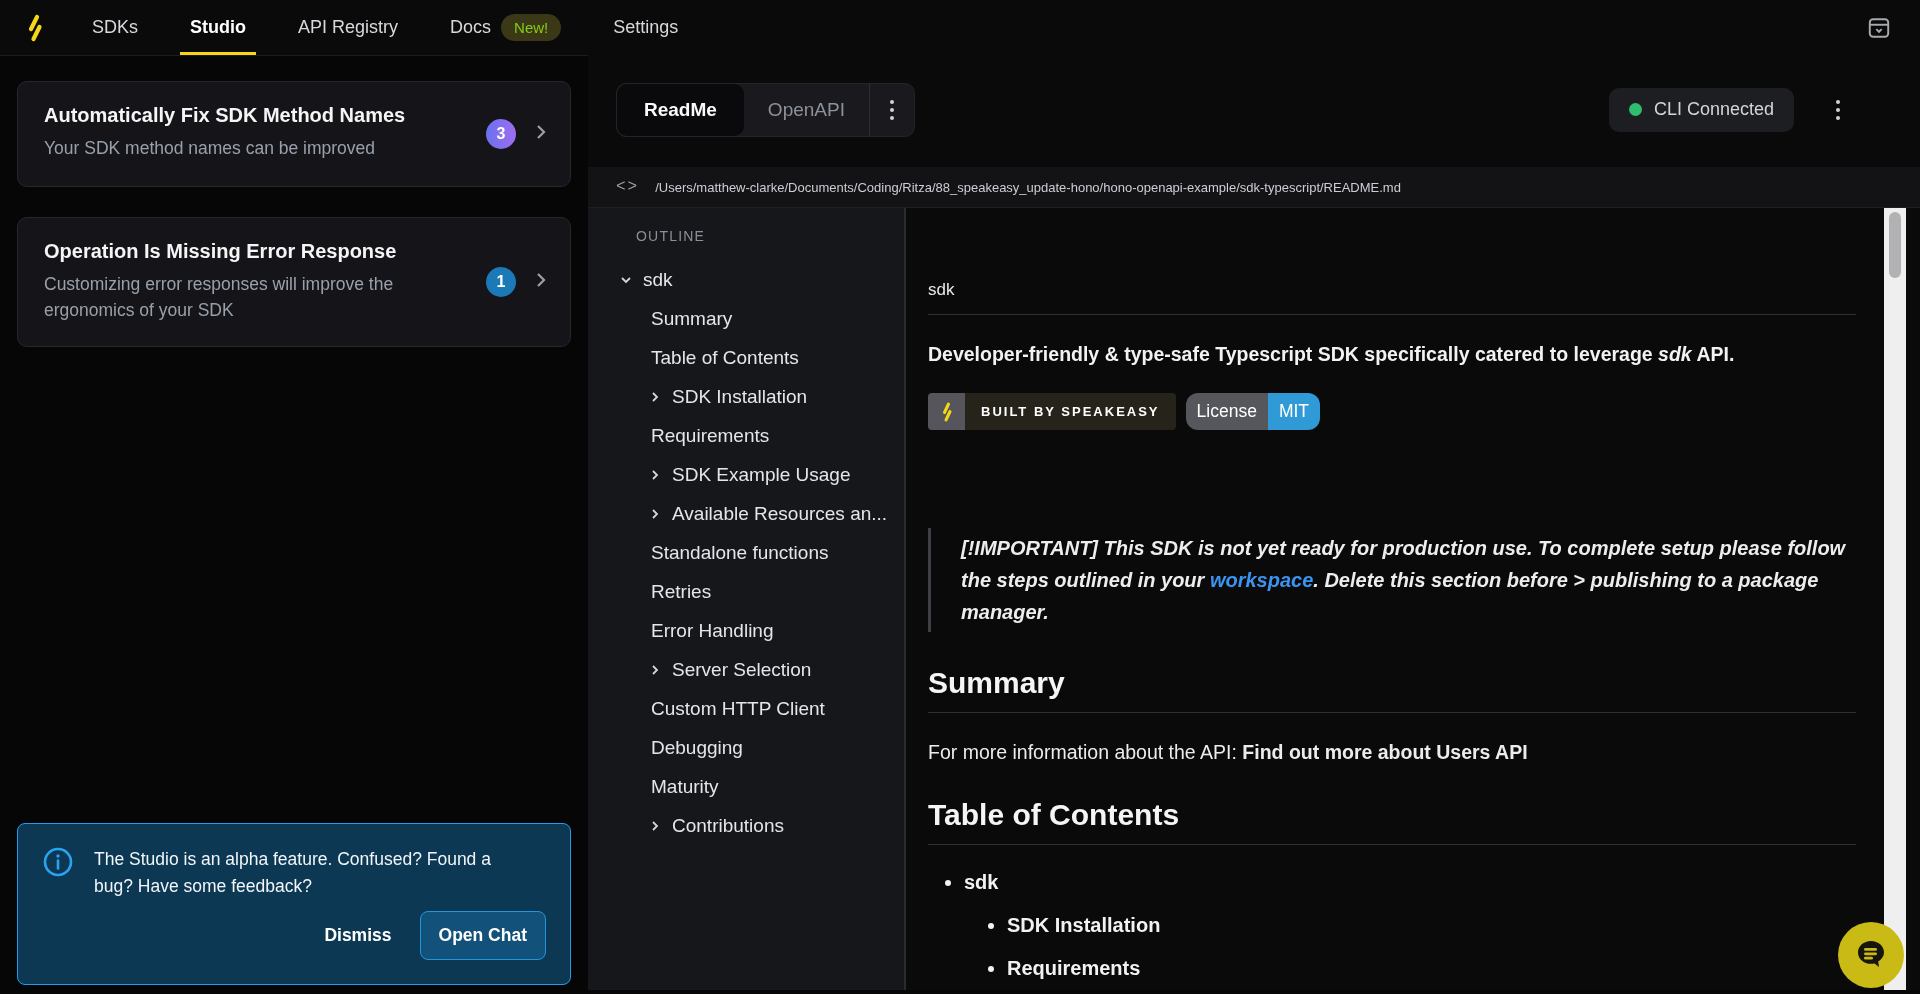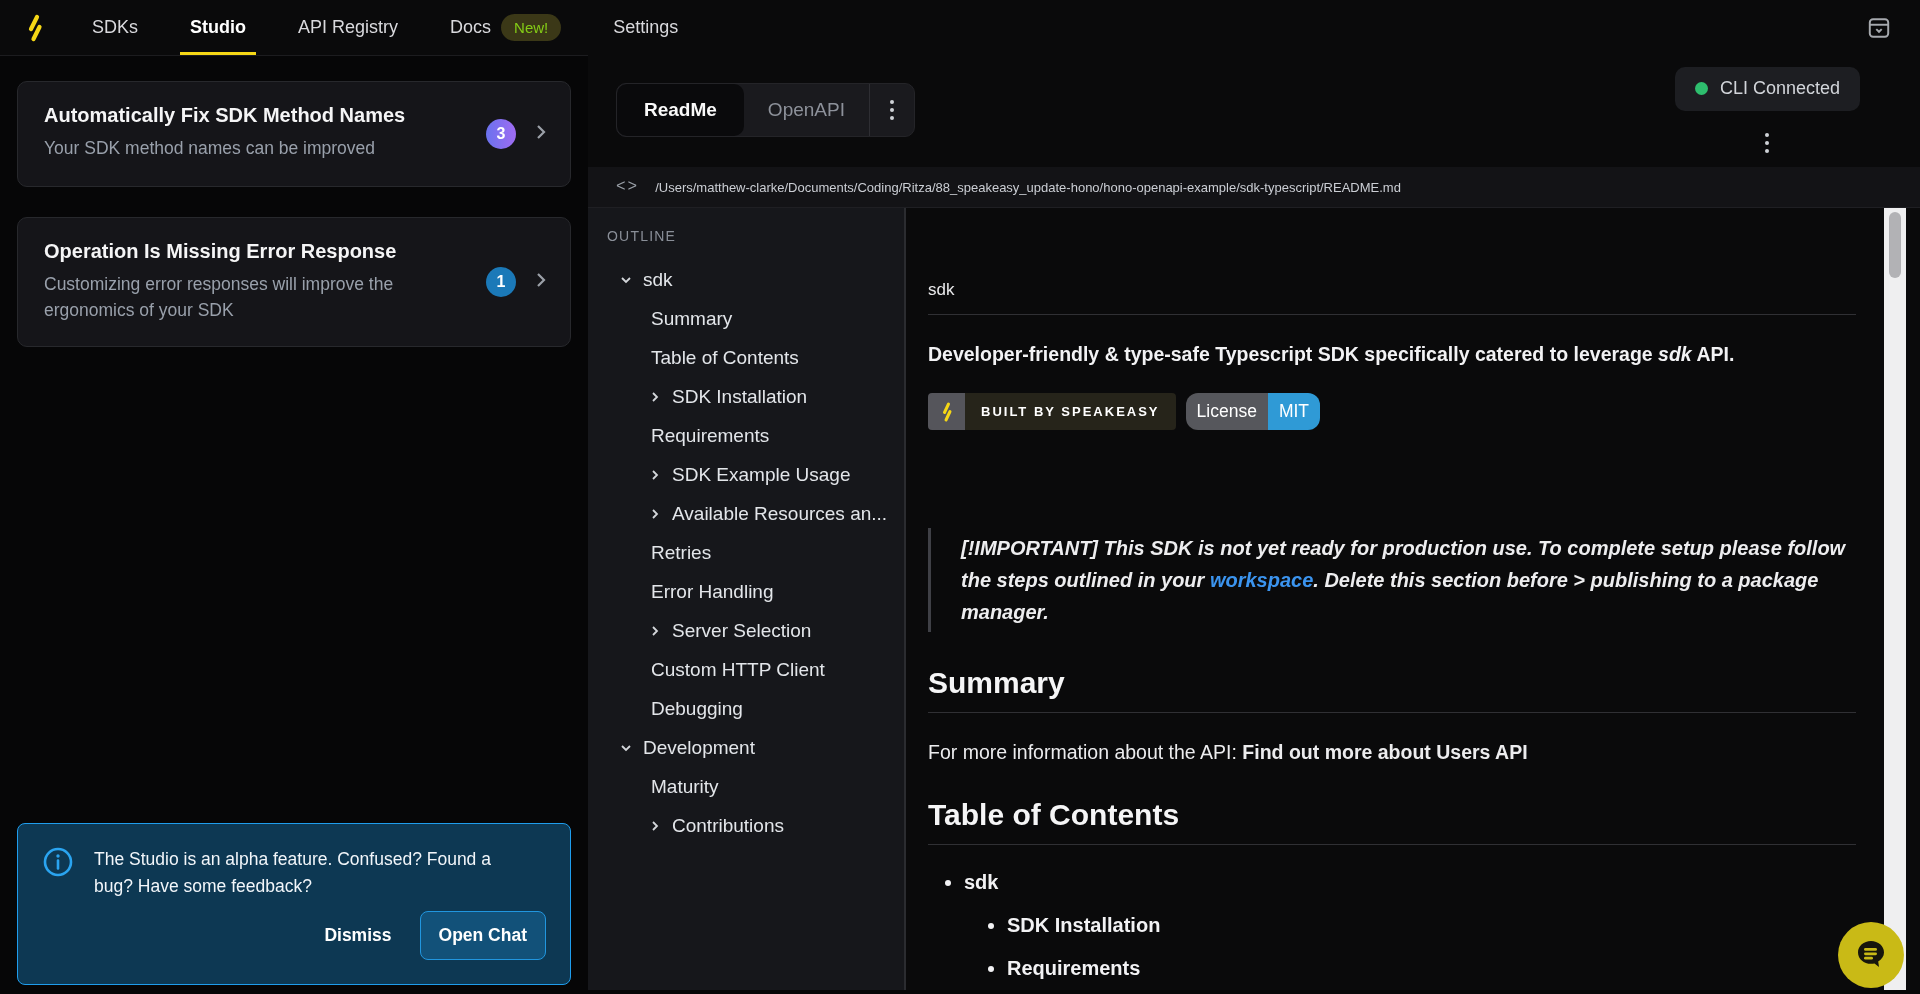--- a/index.html
+++ b/index.html
@@ -51,36 +51,36 @@
   .toolbar { height:115px; display:flex; align-items:center; padding:0 60px 0 28px; }
   .tab-group { display:flex; align-items:stretch; height:54px; background:#1a1a1e; border:1px solid #242428;
                border-radius:10px; overflow:hidden; }
   .tab { border:none; background:transparent; color:#8d919a; font-size:19px; padding:0 24px; cursor:pointer;
          font-family:inherit; display:flex; align-items:center; }
   .tab.active { background:#0a0a0c; color:#fafafa; font-weight:700; border-radius:10px; padding:0 27px; }
   .tab-sep { width:1px; background:#2e2e33; }
   .kebab { width:44px; background:transparent; border:none; cursor:pointer; display:flex; flex-direction:column;
            align-items:center; justify-content:center; gap:4px; }
   .kebab i { width:4px; height:4px; border-radius:50%; background:#cfd2d7; }
-  .toolbar-right { margin-left:auto; display:flex; align-items:center; gap:22px;flex-direction:column; }
+  .toolbar-right { margin-left:auto; display:flex; align-items:center; gap:22px; }
   .cli-pill { display:flex; align-items:center; gap:12px; height:44px; background:#1d1e22; border-radius:10px;
               padding:0 20px; }
   .cli-dot { width:13px; height:13px; border-radius:50%; background:#2ebe6e; }
   .cli-label { color:#d2d5da; font-size:18px; }
 
   .pathbar { height:41px; background:#131316; border-bottom:1px solid #1f1f23; display:flex; align-items:center;
              padding:0 20px 0 28px; gap:16px; }
   .code-glyph { color:#9aa0a8; font-size:16px; font-family:"Liberation Mono","DejaVu Sans Mono",monospace; letter-spacing:2px; }
   .path-text { color:#cbced4; font-size:13px; white-space:nowrap; overflow:hidden; }
 
   .workspace { flex:1; display:flex; min-height:0; }
 
   
   .outline { width:318px; background:#16171b; border-right:2px solid #2b2c30; padding-top:20px; overflow:hidden; }
-  .outline-title { color:#8a8f98; font-size:14px; letter-spacing:1.2px; padding-left:19px; margin-bottom:16px; }
+  .outline-title { color:#8a8f98; font-size:14px; letter-spacing:1.2px; padding-left:48px; margin-bottom:16px; }
   .o-item { height:39px; display:flex; align-items:center; gap:9px; color:#e3e6ea; font-size:19px; cursor:pointer; }
   .o-item .chev { display:flex; align-items:center; }
   .o-item.lvl0 { padding-left:30px; }
   .o-item.lvl1 { padding-left:63px; }
   .o-item.lvl2 { padding-left:59px; }
 
   
   .content { flex:1; position:relative; background:#0a0a0b; overflow:hidden; }
   .md { padding:72px 64px 0 22px; }
   .page-title { color:#e8e8ea; font-size:17px; }
@@ -273,46 +273,41 @@
         </div>
         <div class="o-item lvl2">
           <span class="chev">
             <svg width="16" height="16" viewBox="0 0 16 16" fill="none">
                 <path d="M6 4 L10 8 L6 12" stroke="#d4d7db" stroke-width="1.8"></path>
               </svg>
           </span>
           <span>Available Resources an...</span>
         </div>
         <div class="o-item lvl1">
+          <span>Standalone functions</span>
+        </div>
+        <div class="o-item lvl1">
           <span>Retries</span>
         </div>
         <div class="o-item lvl1">
           <span>Error Handling</span>
         </div>
         <div class="o-item lvl2">
           <span class="chev">
             <svg width="16" height="16" viewBox="0 0 16 16" fill="none">
                 <path d="M6 4 L10 8 L6 12" stroke="#d4d7db" stroke-width="1.8"></path>
               </svg>
           </span>
           <span>Server Selection</span>
         </div>
         <div class="o-item lvl1">
           <span>Custom HTTP Client</span>
         </div>
         <div class="o-item lvl1">
           <span>Debugging</span>
-        </div>
-        <div class="o-item lvl0">
-          <span class="chev">
-            <svg width="16" height="16" viewBox="0 0 16 16" fill="none">
-                <path d="M4 6 L8 10 L12 6" stroke="#d4d7db" stroke-width="1.8"></path>
-              </svg>
-          </span>
-          <span>Development</span>
         </div>
         <div class="o-item lvl1">
           <span>Maturity</span>
         </div>
         <div class="o-item lvl2">
           <span class="chev">
             <svg width="16" height="16" viewBox="0 0 16 16" fill="none">
                 <path d="M6 4 L10 8 L6 12" stroke="#d4d7db" stroke-width="1.8"></path>
               </svg>
           </span>

